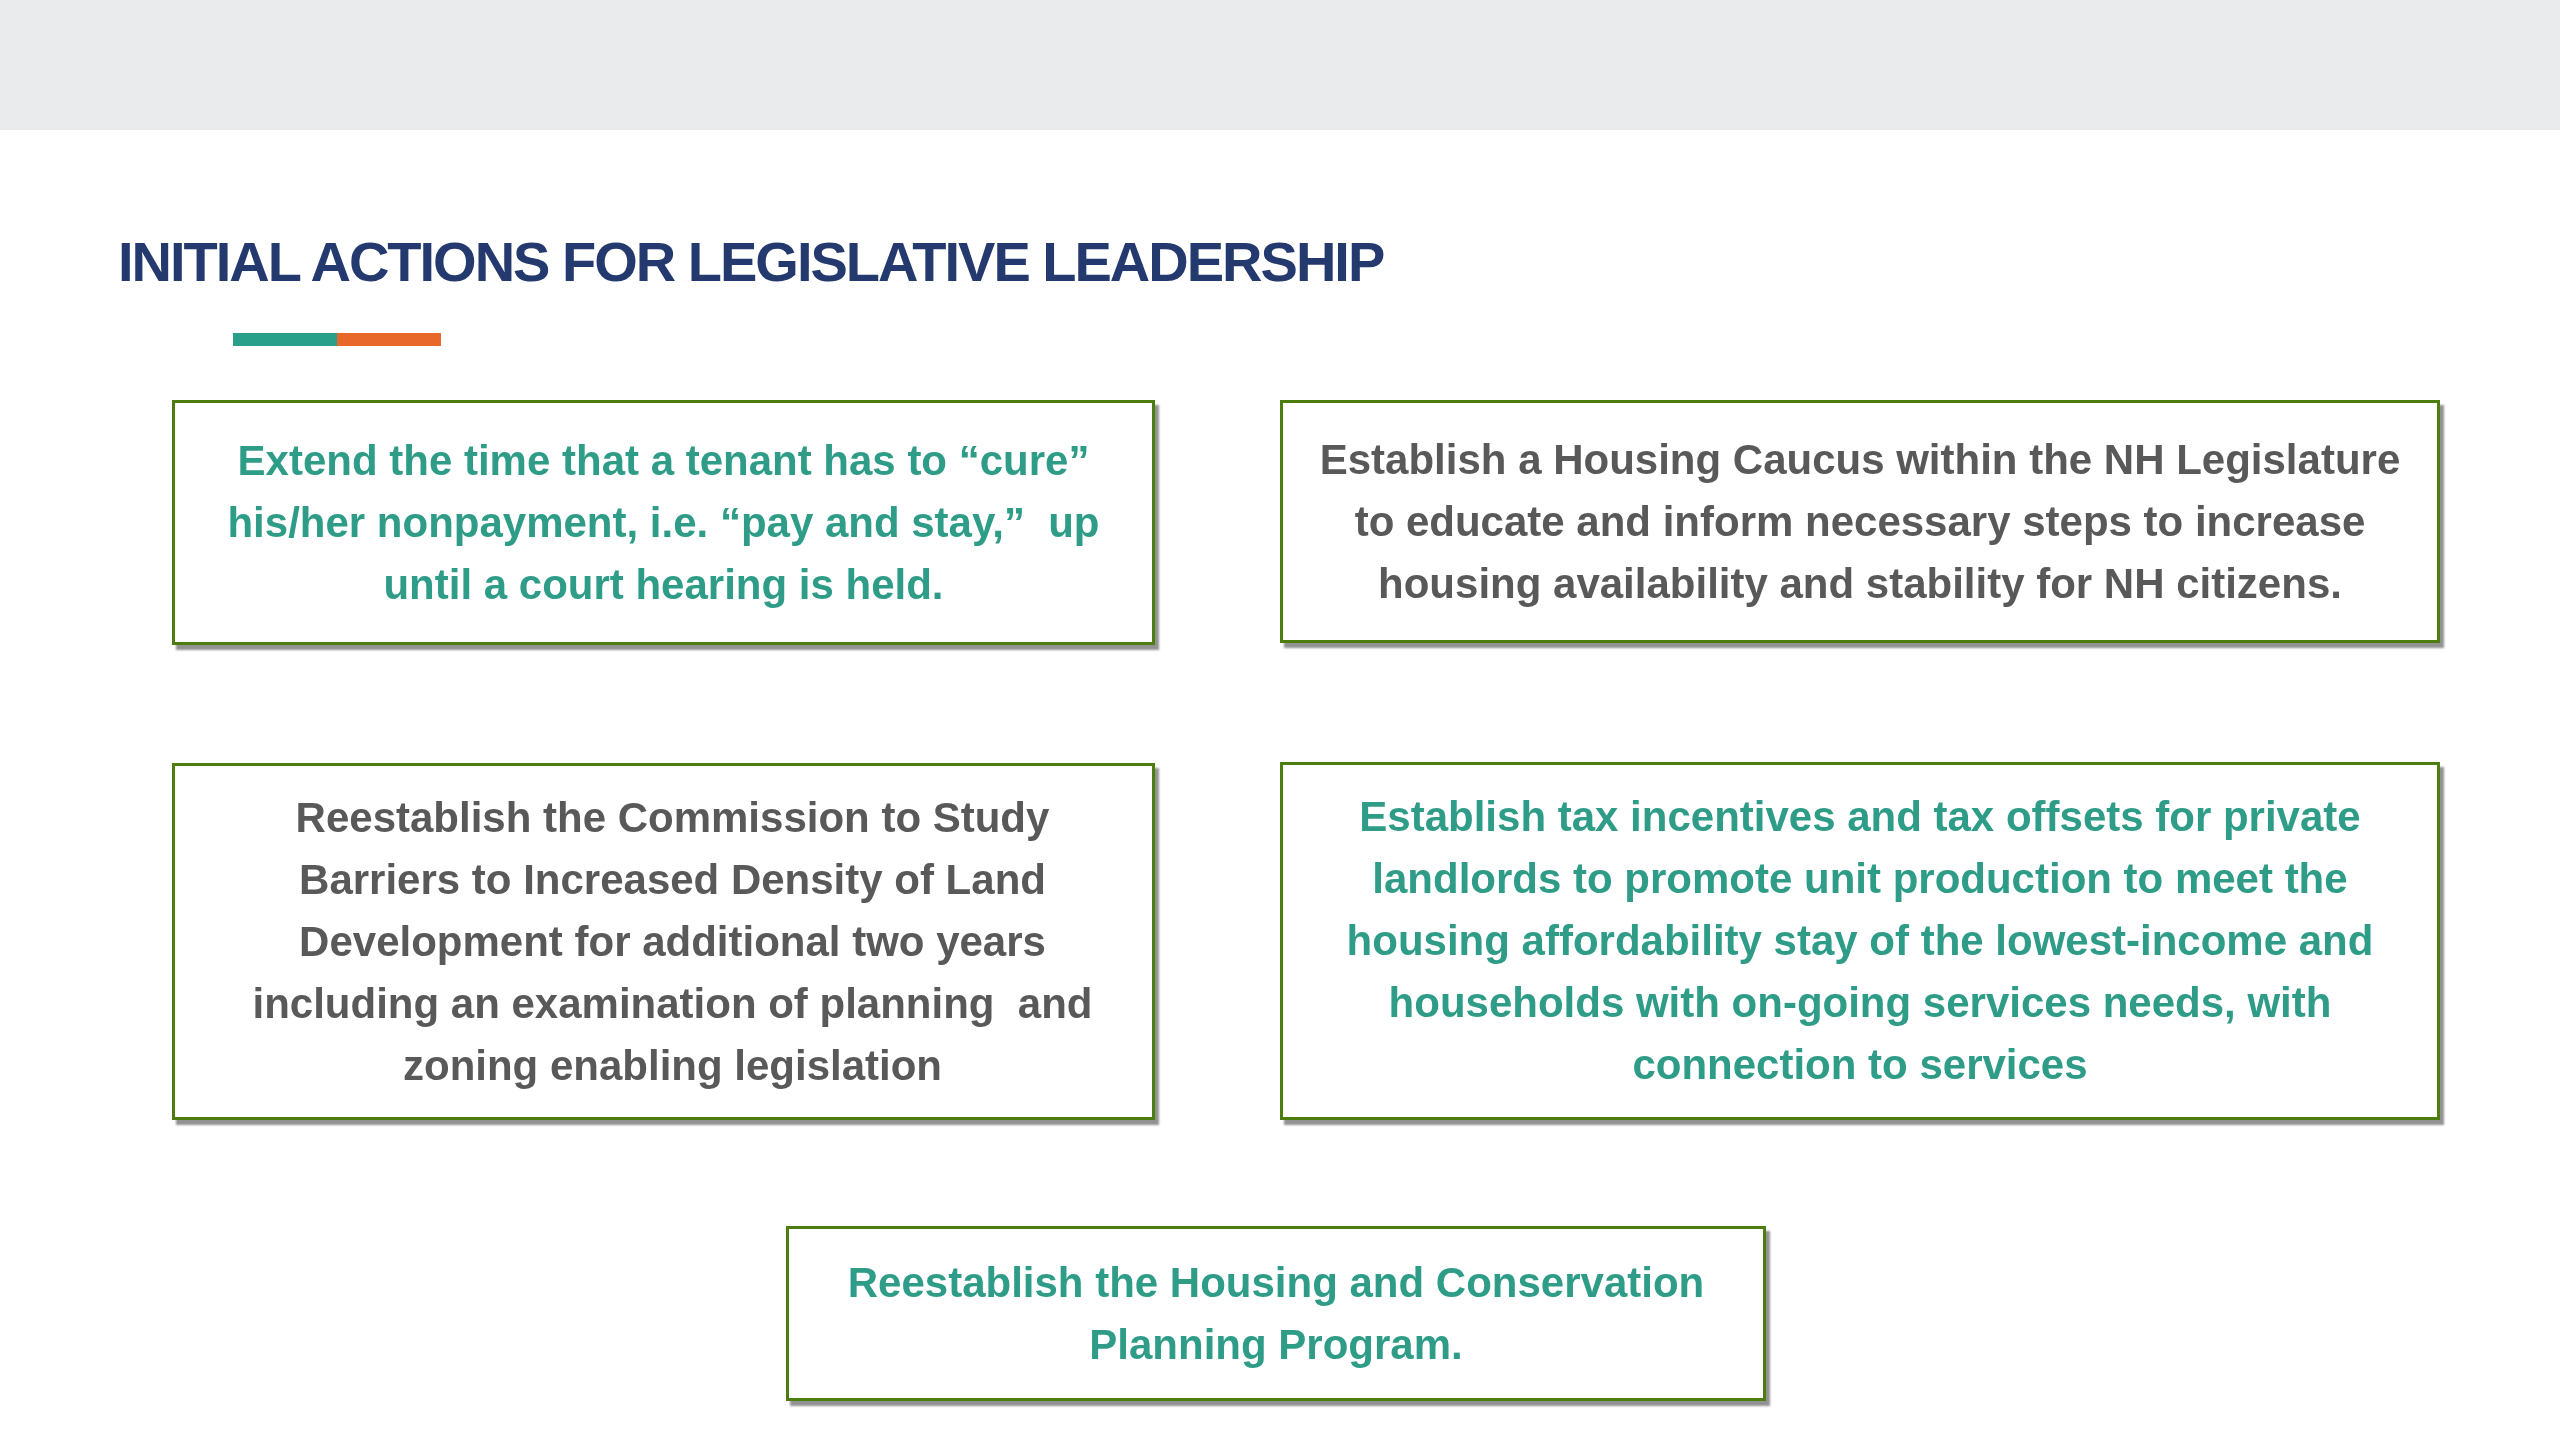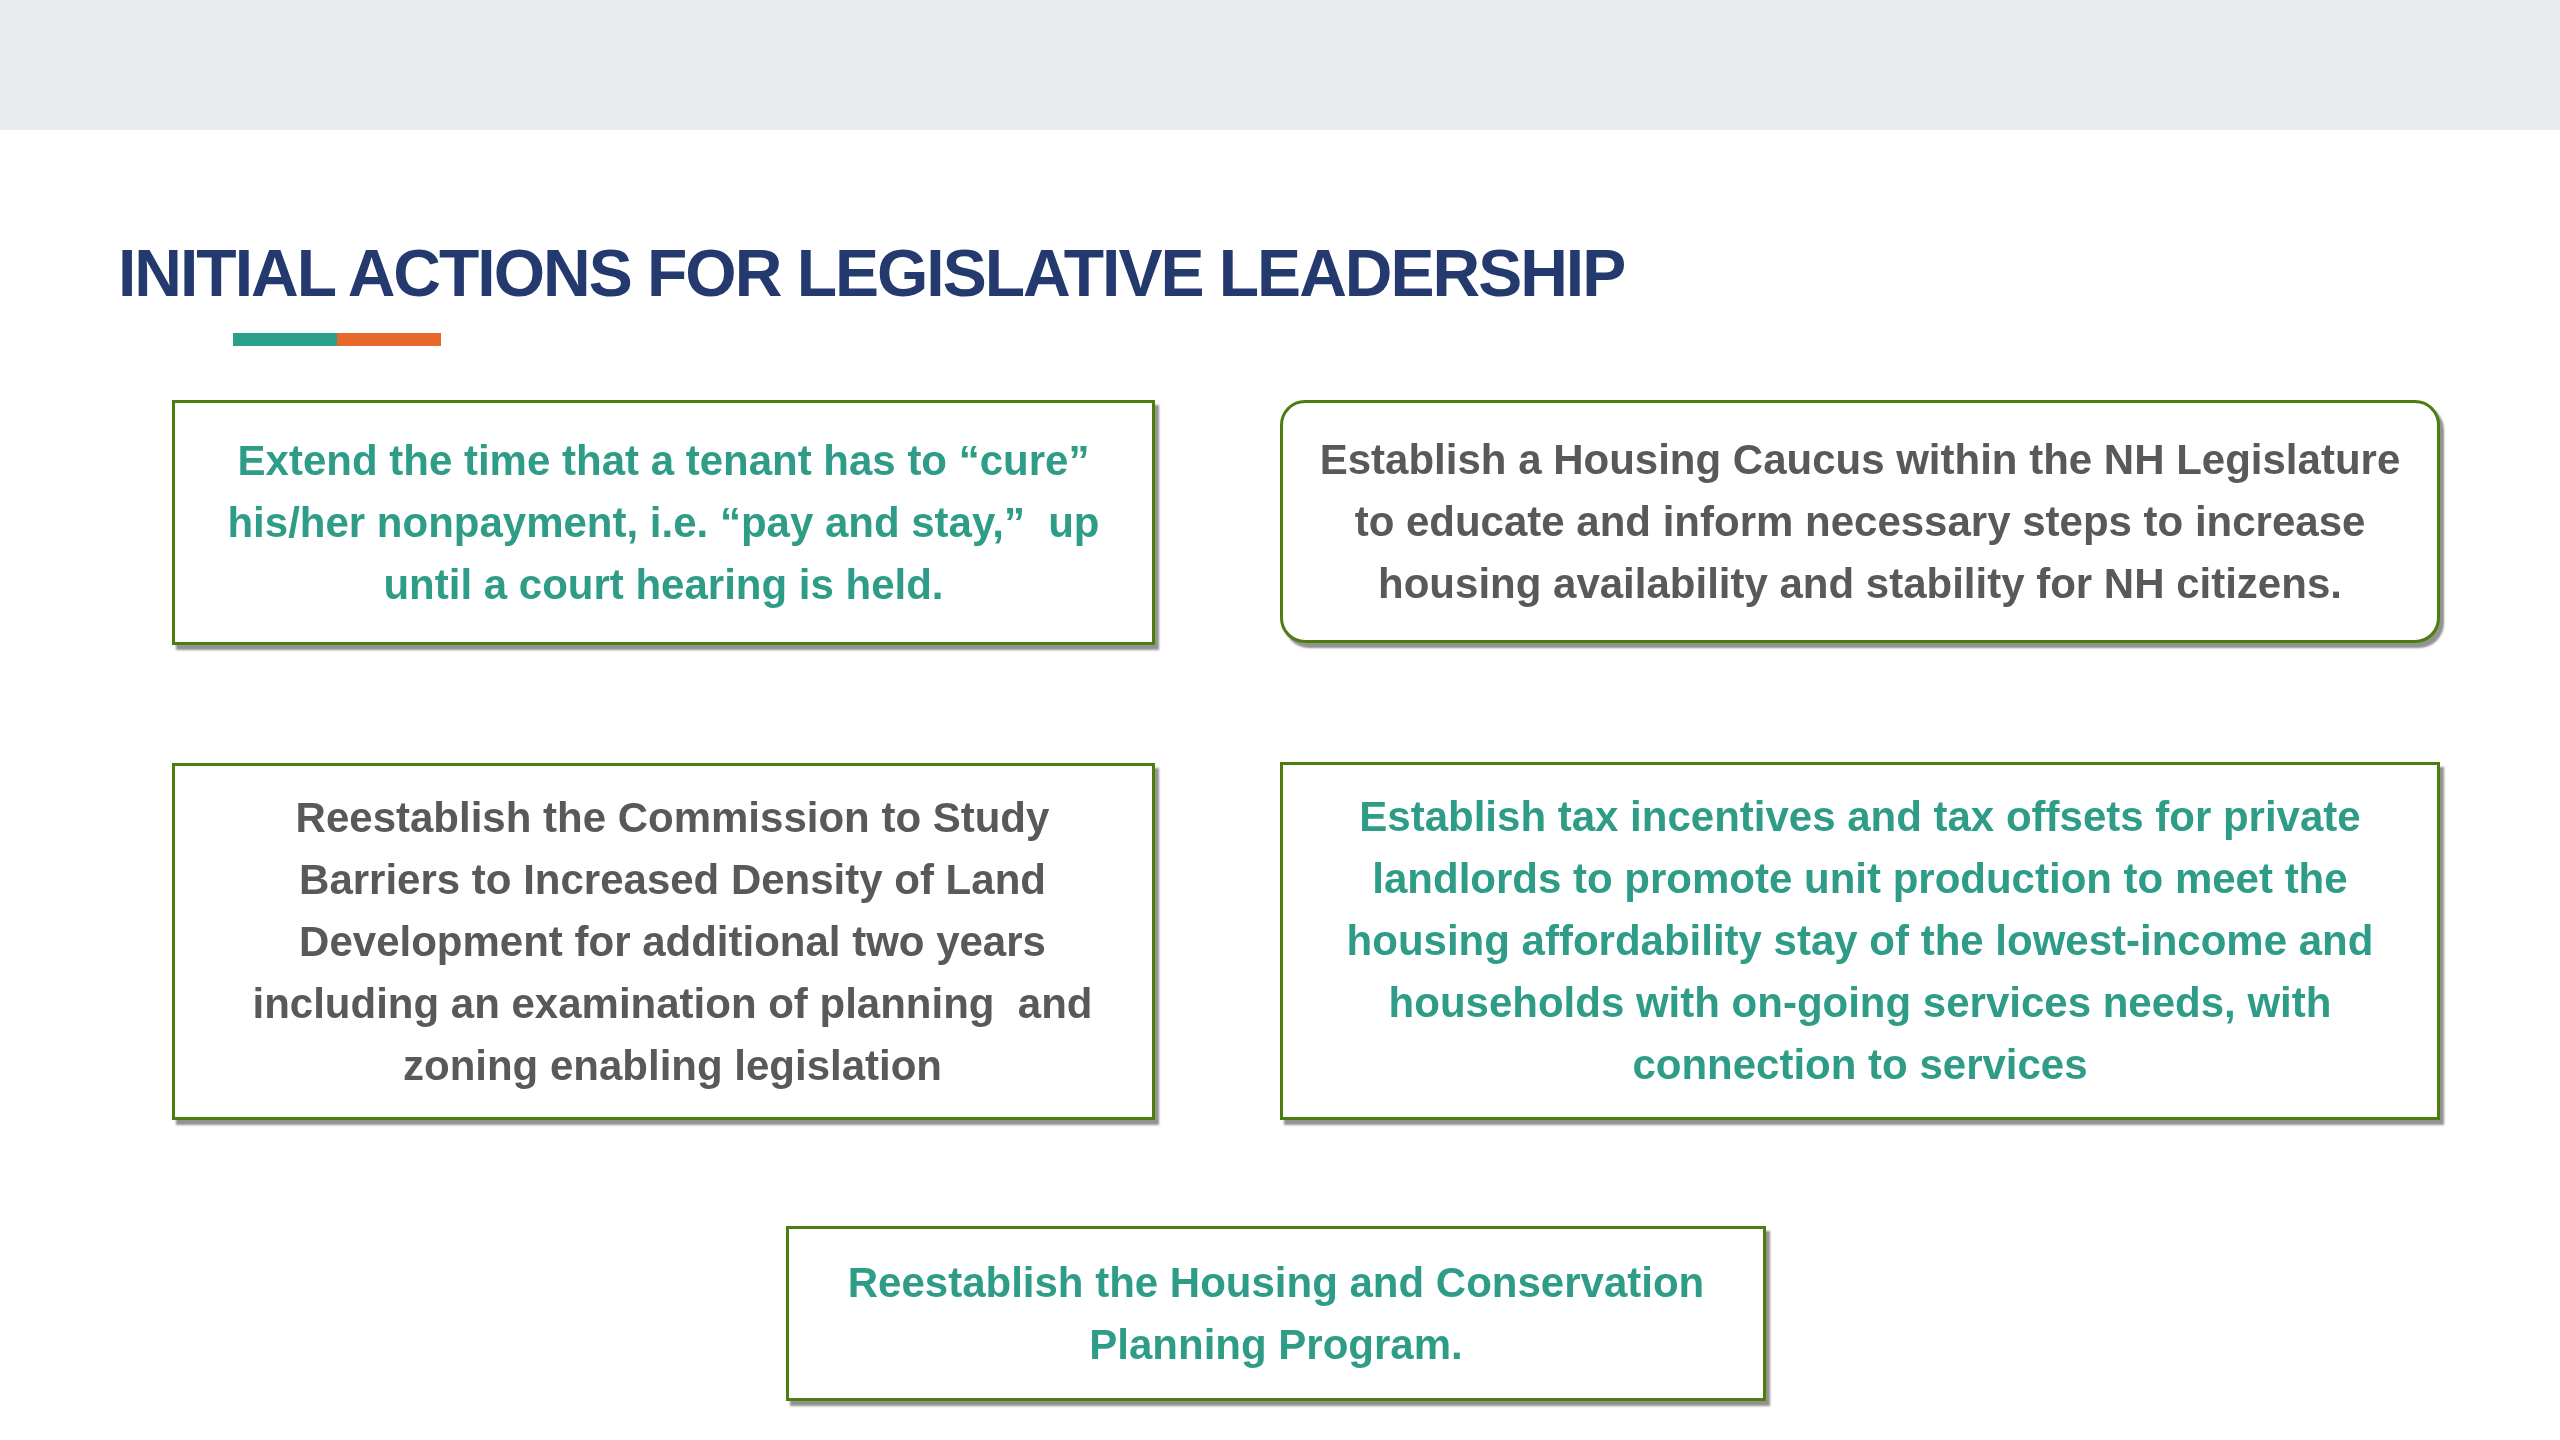--- a/index.html
+++ b/index.html
@@ -13,21 +13,21 @@
   }
   .top-band {
     position: absolute;
     left: 0; top: 0;
     width: 2560px; height: 130px;
     background: var(--band-gray, #EAEBED);
   }
   .slide-title {
     position: absolute;
     left: 118px; top: 196px;
-    font-size: 66px;
+    font-size: 56px;
     font-weight: 700;
     letter-spacing: -2px;
     line-height: 1;
     color: var(--navy, #243A6F);
     white-space: nowrap;
   }
   .accent-bar {
     position: absolute;
     left: 233px; top: 333px;
     width: 208px; height: 13px;
@@ -50,21 +50,21 @@
   }
   .action-box .line {
     font-size: 42px;
     font-weight: 700;
     line-height: 62px;
     white-space: pre;
   }
   .action-box.teal .line { color: var(--text-teal, #2E9C87); }
   .action-box.gray .line { color: var(--text-gray, #595959); }
   .box-1 { left: 172px;  top: 400px;  width: 983px;  height: 245px; }
-  .box-2 { left: 1280px; top: 400px;  width: 1160px; height: 243px; border-radius: 25px; }
+  .box-2 { left: 1280px; top: 400px;  width: 1160px; height: 243px; }
   .box-3 { left: 172px;  top: 763px;  width: 983px;  height: 357px; padding-left: 18px; }
   .box-4 { left: 1280px; top: 762px;  width: 1160px; height: 358px; }
   .box-5 { left: 747px;  top: 1226px; width: 980px;  height: 175px; margin-left: 39px; }
 </style>
 </head>
 <body>
 
 <div class="slide">
   <div class="top-band"></div>
 

